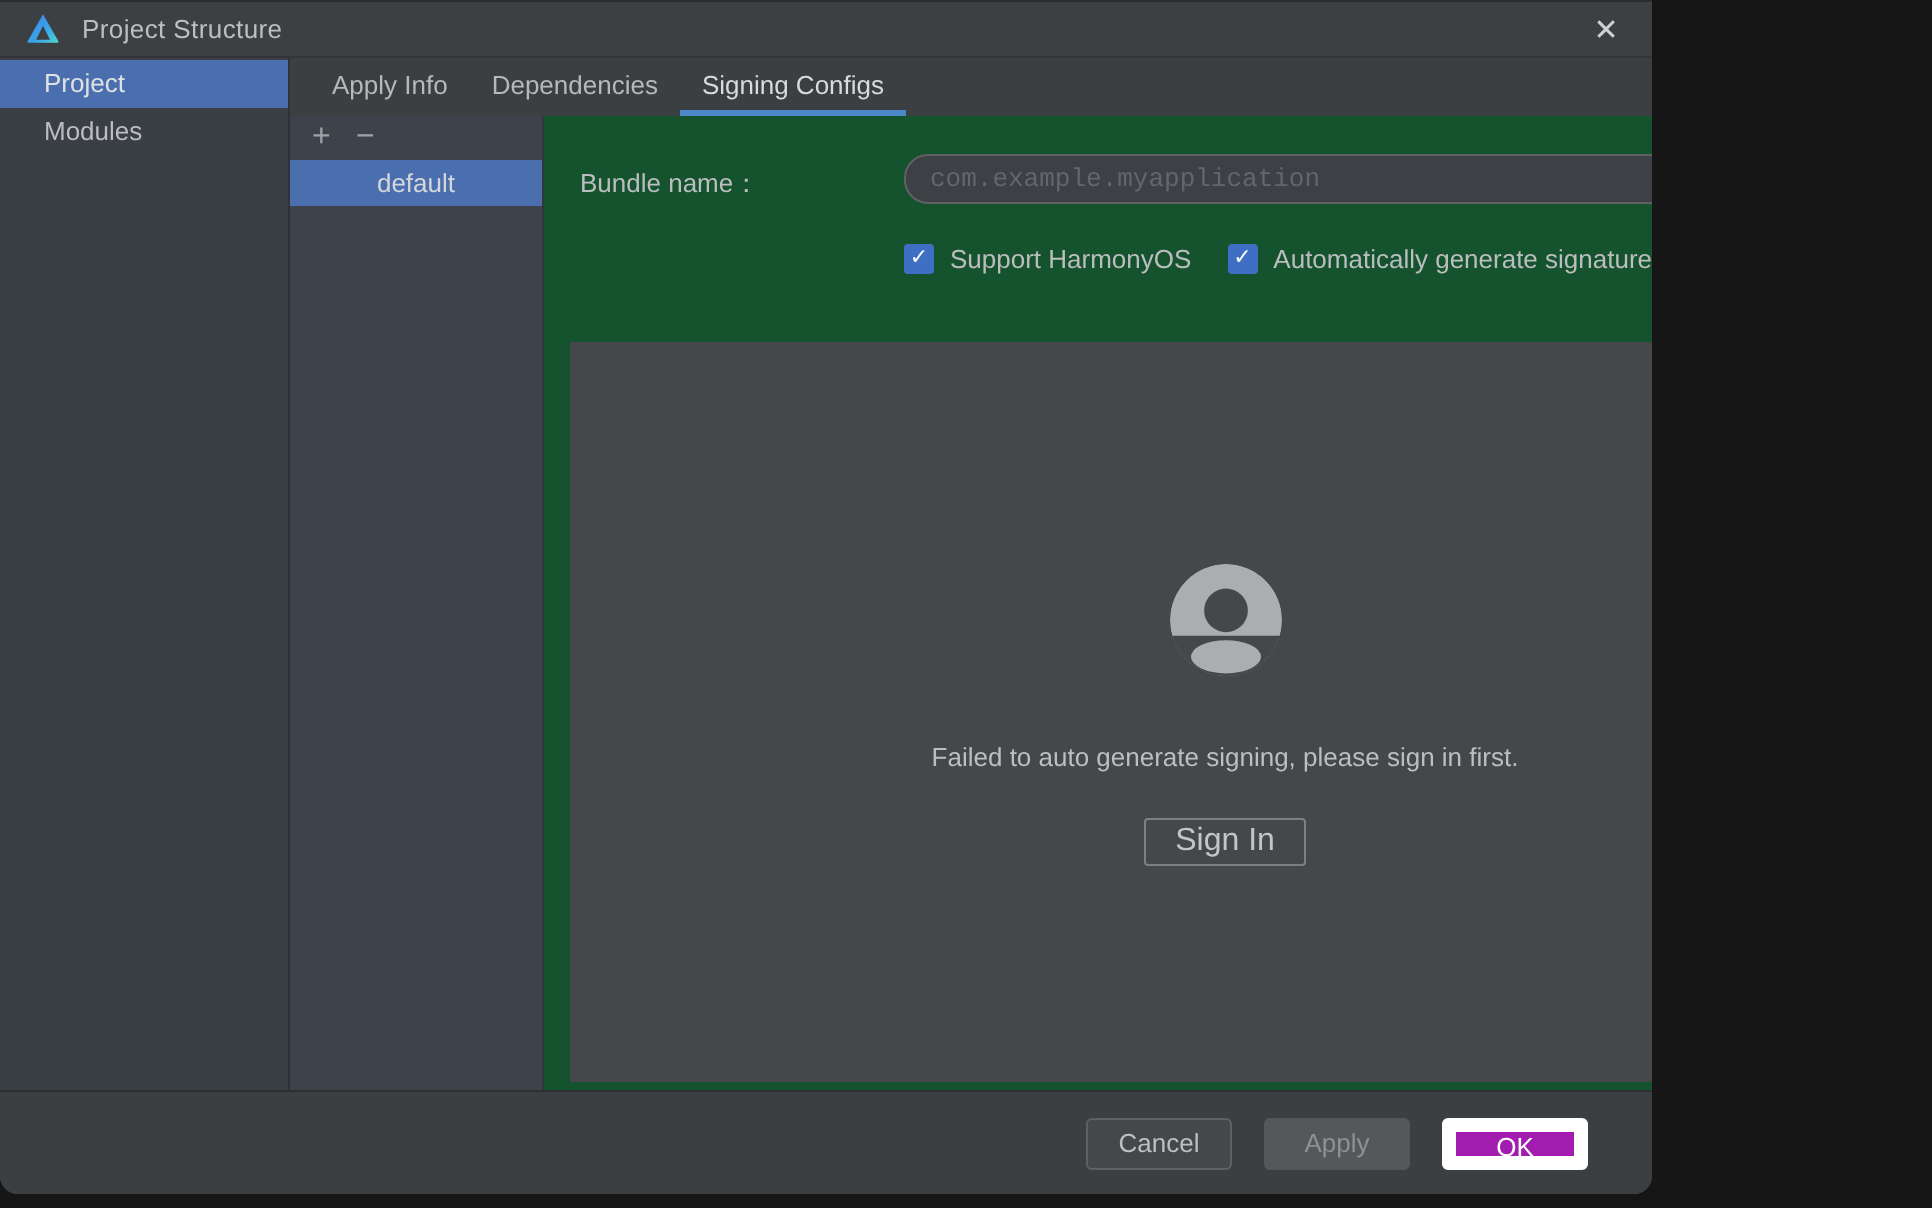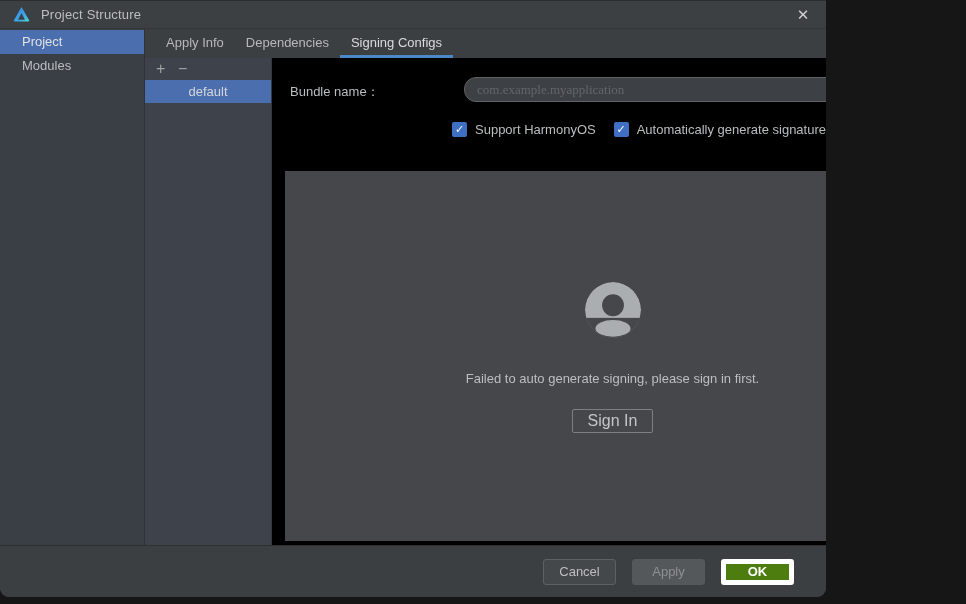--- a/index.html
+++ b/index.html
@@ -38,28 +38,27 @@
     border-bottom:3px solid transparent;
   }
   .tab.selected { color:#d8dadc; border-bottom-color:#4a88c8; }
   .content-row { flex:1 1 auto; display:flex; min-height:0; }
   
   .config-col { width:127px; flex:0 0 127px; background:#3d424b; border-right:1px solid #34373d; }
   .config-toolbar { height:22px; display:flex; align-items:center; padding-left:11px; }
   .tool-icon { width:22px; color:#9fa2a5; font-size:16px; line-height:18px; cursor:pointer; text-align:left; }
   .config-item { height:23px; line-height:23px; text-align:center; color:#d4d7da; background:#4b6eaf; cursor:pointer; }
   
-  .content { flex:1 1 auto; position:relative; background:#000000; }
+  .content { flex:1 1 auto; position:relative; background:#14532d; }
   .bundle-label { position:absolute; left:18px; top:25px; color:#bbbdbf; }
   .bundle-input {
     position:absolute; left:180px; top:19px; width:438px; height:25px;
     background:#3d4044; border:1px solid #5f6163; border-radius:12px;
     color:#c6c8ca; font-size:13px; padding:0 12px; outline:none;
-    font-family:Liberation Serif, serif;
-    margin-left:12px;
+    font-family:Liberation Mono, monospace;
   }
   .bundle-input::placeholder { color:#63666b; }
   .cb-row { position:absolute; left:180px; top:64px; display:flex; align-items:center; }
   .cb-group { display:flex; align-items:center; cursor:pointer; }
   .cb-group + .cb-group { margin-left:18px; }
   .checkbox {
     width:15px; height:15px; border-radius:2px; background:#3f6fc5;
     display:flex; align-items:center; justify-content:center;
     color:#fff; font-size:11px; font-weight:bold; line-height:15px;
   }
@@ -80,21 +79,21 @@
   .footer {
     height:52px; flex:0 0 52px; background:#3c3f41; border-top:1px solid #2d2f30;
     display:flex; align-items:center; justify-content:flex-end; padding-right:32px;
   }
   .btn {
     width:73px; height:26px; border-radius:3px; font-size:13px; cursor:pointer;
     font-family:"Liberation Sans","DejaVu Sans",sans-serif; margin-left:16px;
   }
   .btn-cancel { background:#45484b; border:1px solid #5e6163; color:#bdbfc1; }
   .btn-apply  { background:#55585b; border:1px solid #55585b; color:#8e9194; }
-  .btn-ok     { background:#4d7c0f; border:5px solid #ffffff; color:#ffffff; font-weight:bold; }
+  .btn-ok     { background:#a21caf; border:7px solid #ffffff; color:#ffffff; font-weight:normal; }
 </style>
 </head>
 <body>
 
 <div class="page">
   <div class="window">
 
     <div class="titlebar">
       <svg class="logo" viewBox="0 0 64 64">
         <defs>

